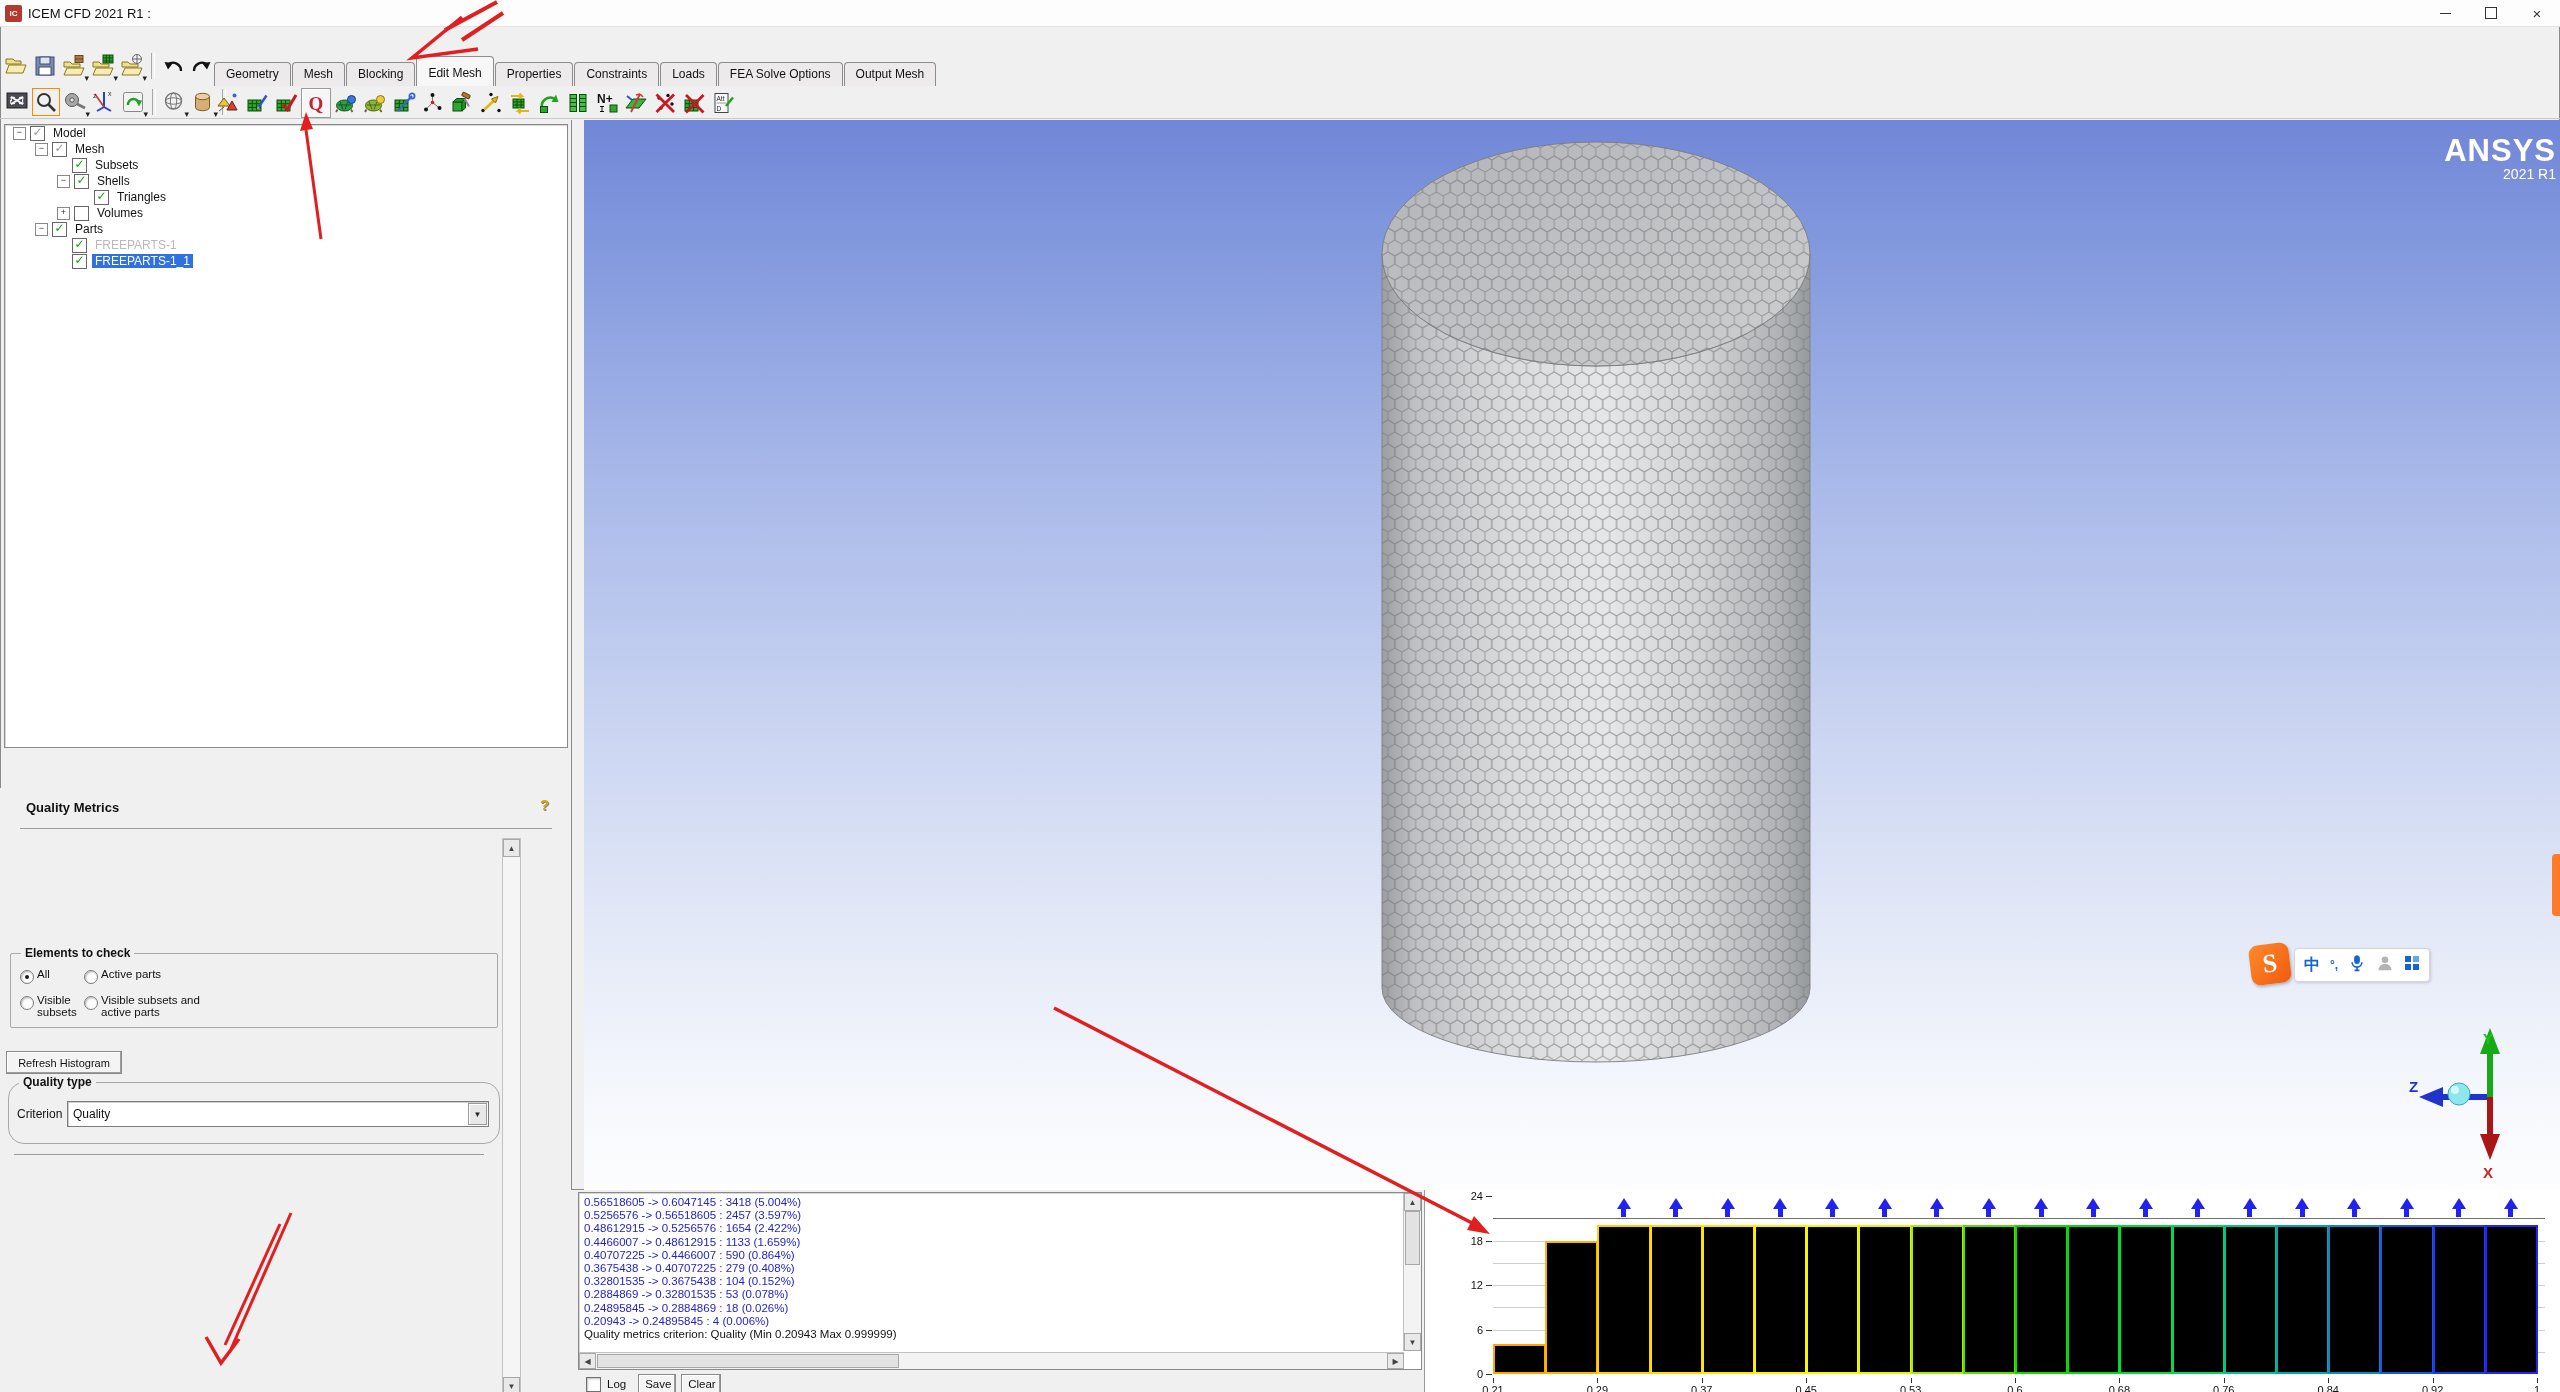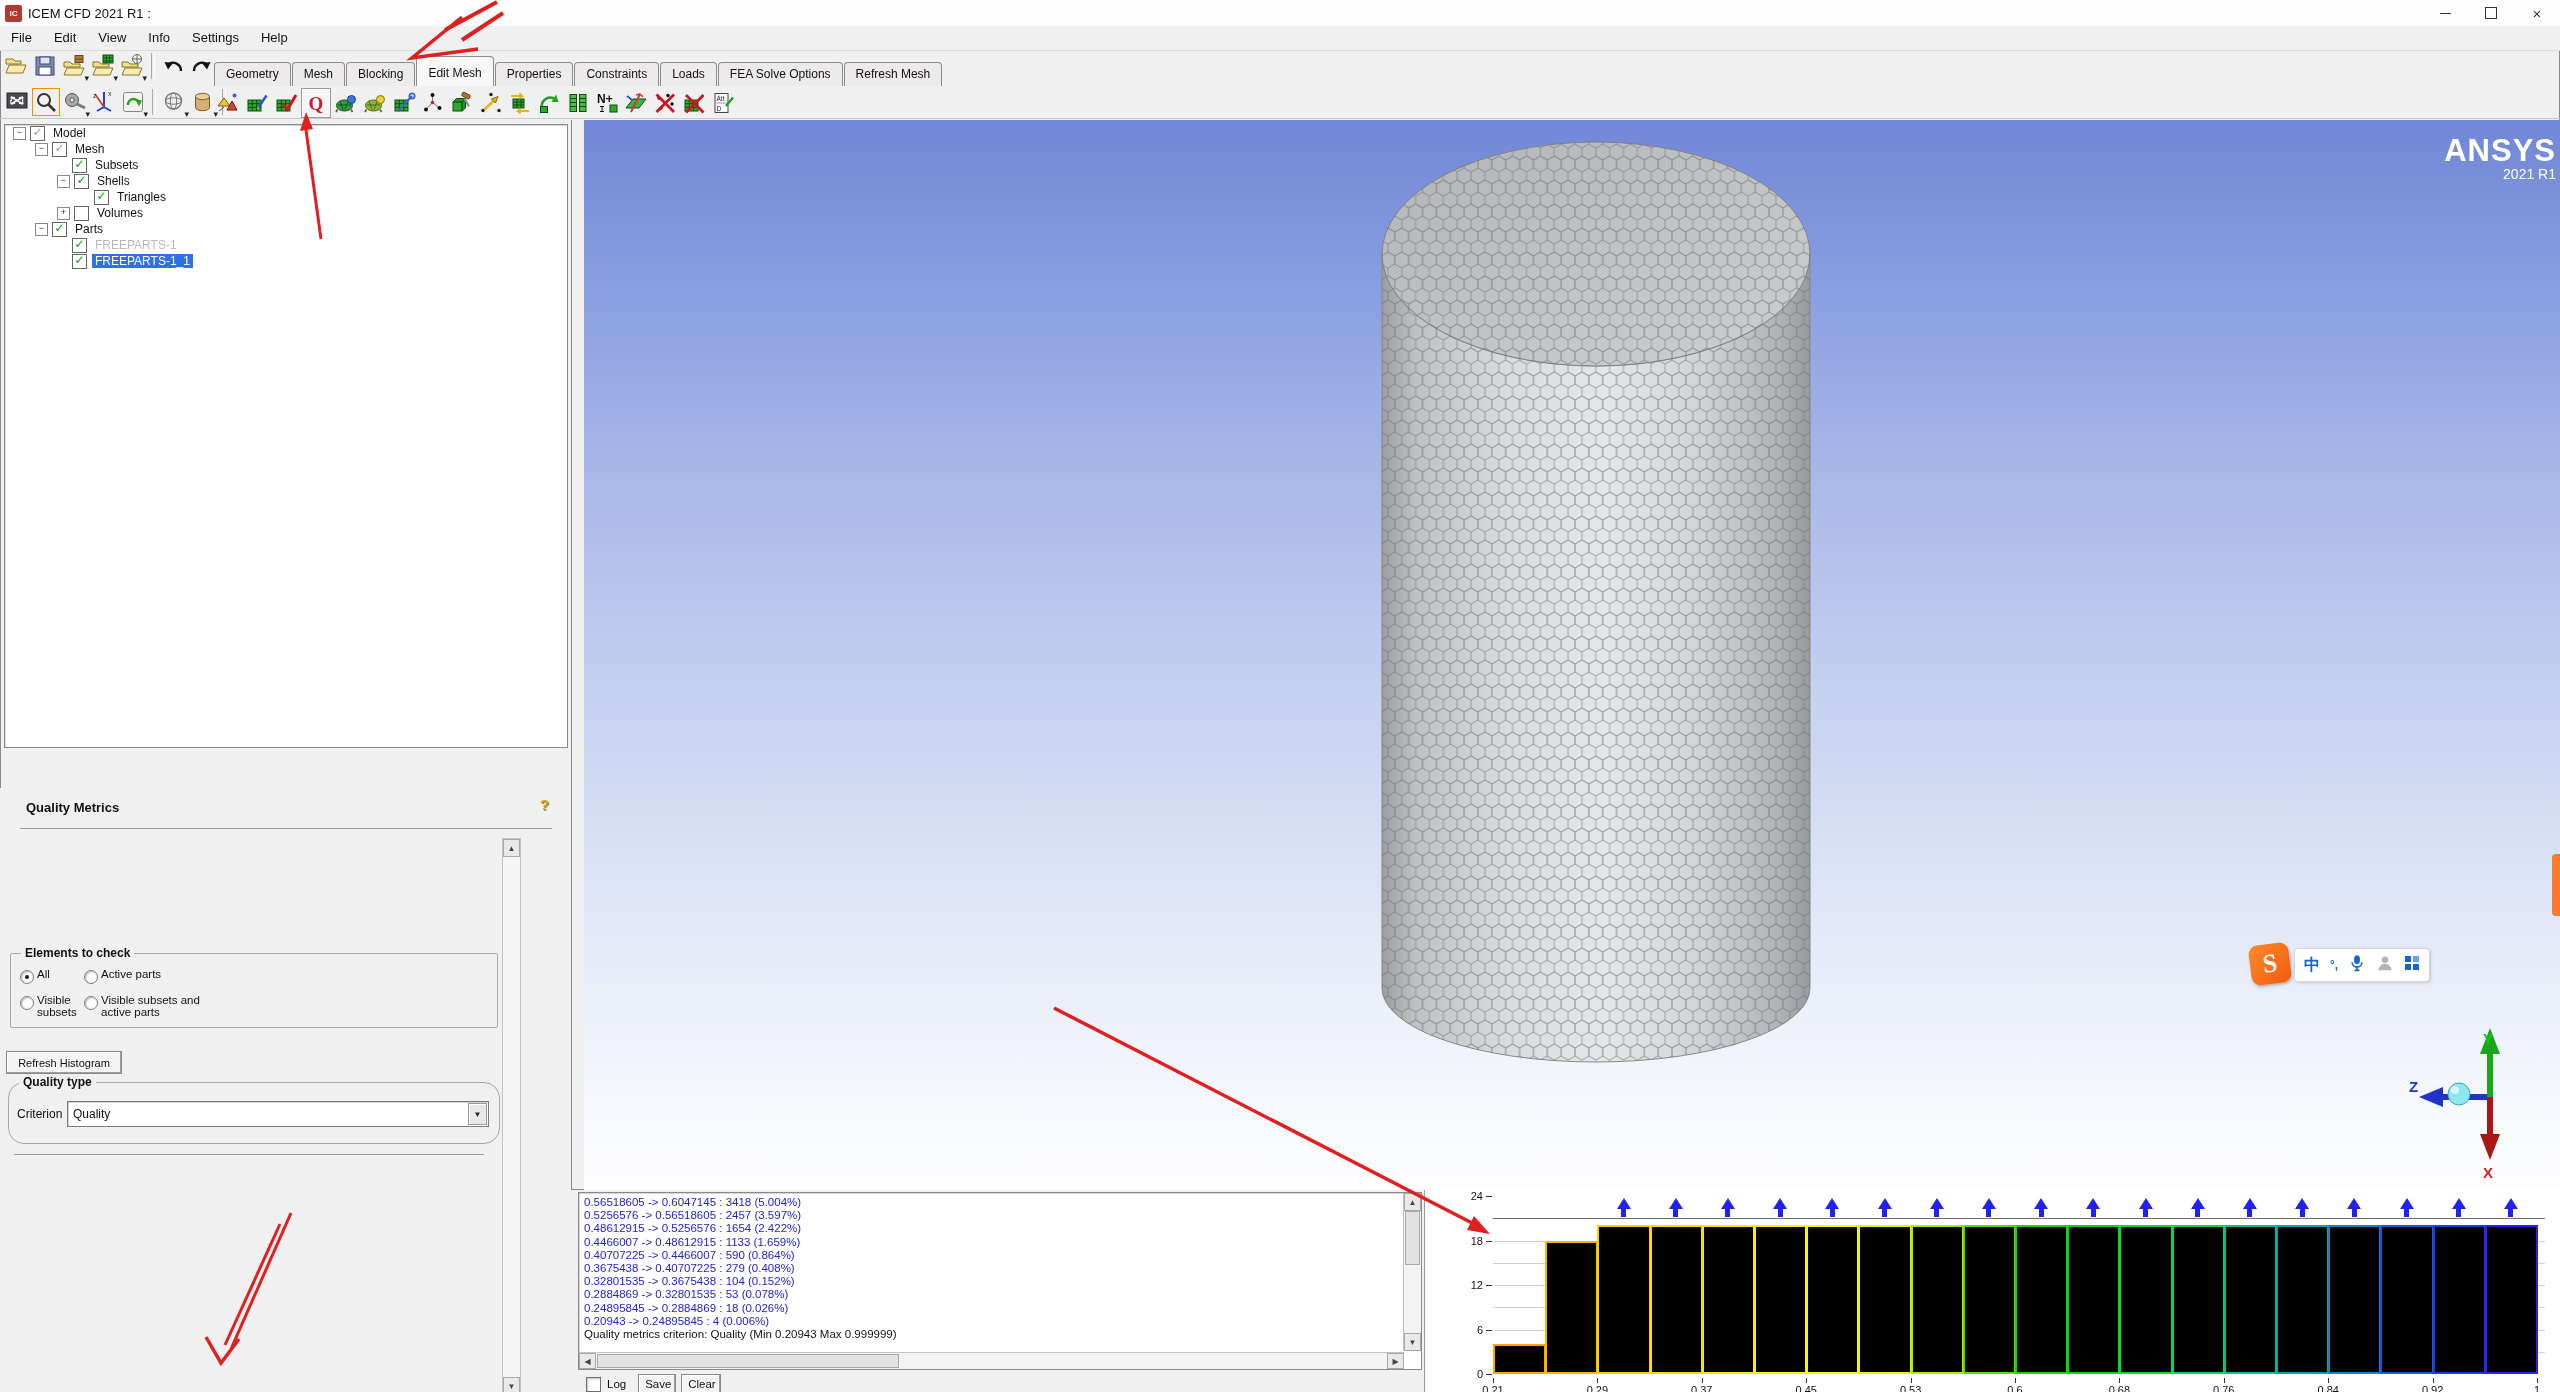--- a/index.html
+++ b/index.html
@@ -148,28 +148,20 @@
         </span>
       <span class="wbtn">
           <span class="glyph-max"></span>
         </span>
       <span class="wbtn">
           <span class="glyph-x">×</span>
         </span>
     </div>
   </div>
 
-  <div id="menubar">
-      <span class="menuitem">File</span>
-      <span class="menuitem">Edit</span>
-      <span class="menuitem">View</span>
-      <span class="menuitem">Info</span>
-      <span class="menuitem">Settings</span>
-      <span class="menuitem">Help</span>
-    </div>
 
   <div id="row1">
     <div id="tb-file">
         <div class="icon">
           <svg width="24" height="24" viewBox="0 0 24 24">
             <path d="M2 5h7l2 2h6v3H2z" fill="#efe08e" stroke="#8a7420"></path>
             <path d="M2 19l3-8h17l-3 8z" fill="#f7edb4" stroke="#8a7420"></path>
           </svg>
         </div>
         <div class="icon">
@@ -219,21 +211,21 @@
       </div>
     <div id="tabstrip">
         <div class="tab">Geometry</div>
         <div class="tab">Mesh</div>
         <div class="tab">Blocking</div>
         <div class="tab active">Edit Mesh</div>
         <div class="tab">Properties</div>
         <div class="tab">Constraints</div>
         <div class="tab">Loads</div>
         <div class="tab">FEA Solve Options</div>
-        <div class="tab">Refresh Mesh</div>
+        <div class="tab">Output Mesh</div>
       </div>
   </div>
 
   <div id="row2">
     <div id="tb-view">
         <div class="icon">
           <svg width="24" height="24" viewBox="0 0 24 24">
             <rect x="2" y="3" width="20" height="15" fill="#4a4a52" stroke="#222"></rect>
             <path d="M6 7l12 7M18 7L6 14" stroke="#fff" stroke-width="1.6"></path>
             <path d="M6 7l4 .5M6 7l.5 4M18 14l-4-.5M18 14l-.5-4M18 7l-4 .5M18 7l-.5 4M6 14l4-.5M6 14l-.5-4" stroke="#fff"></path>

